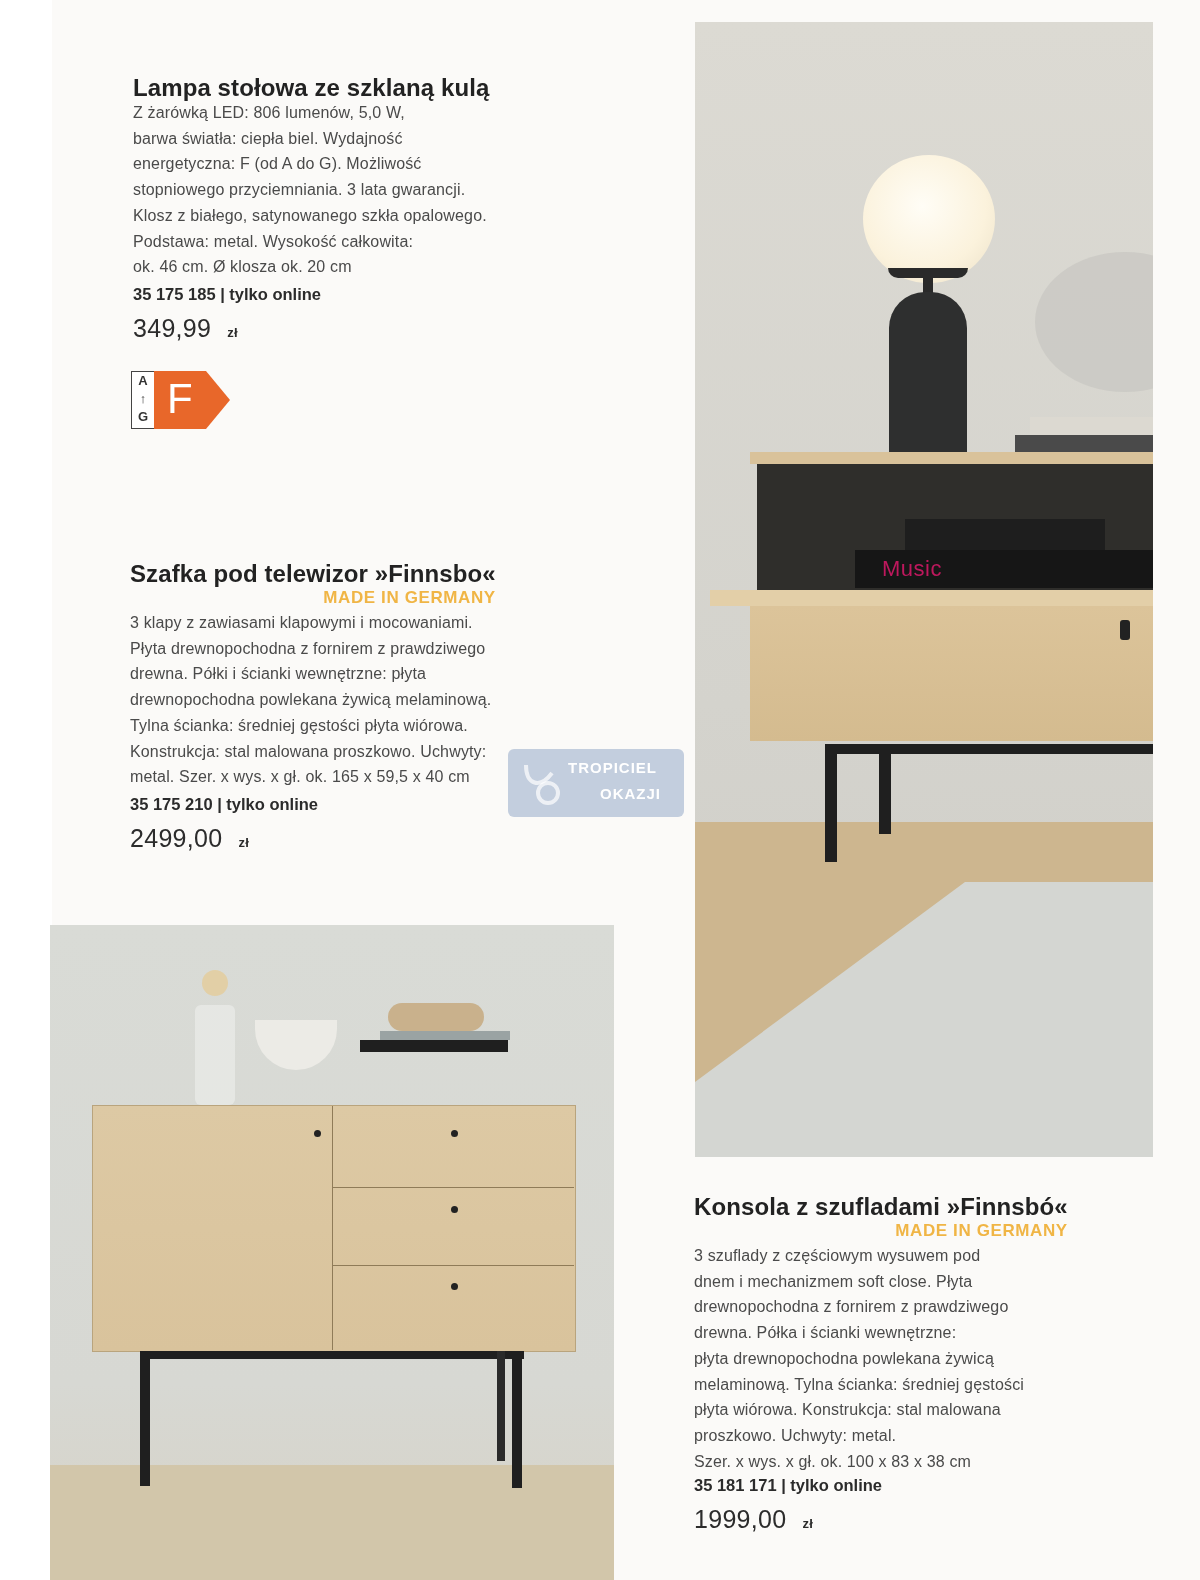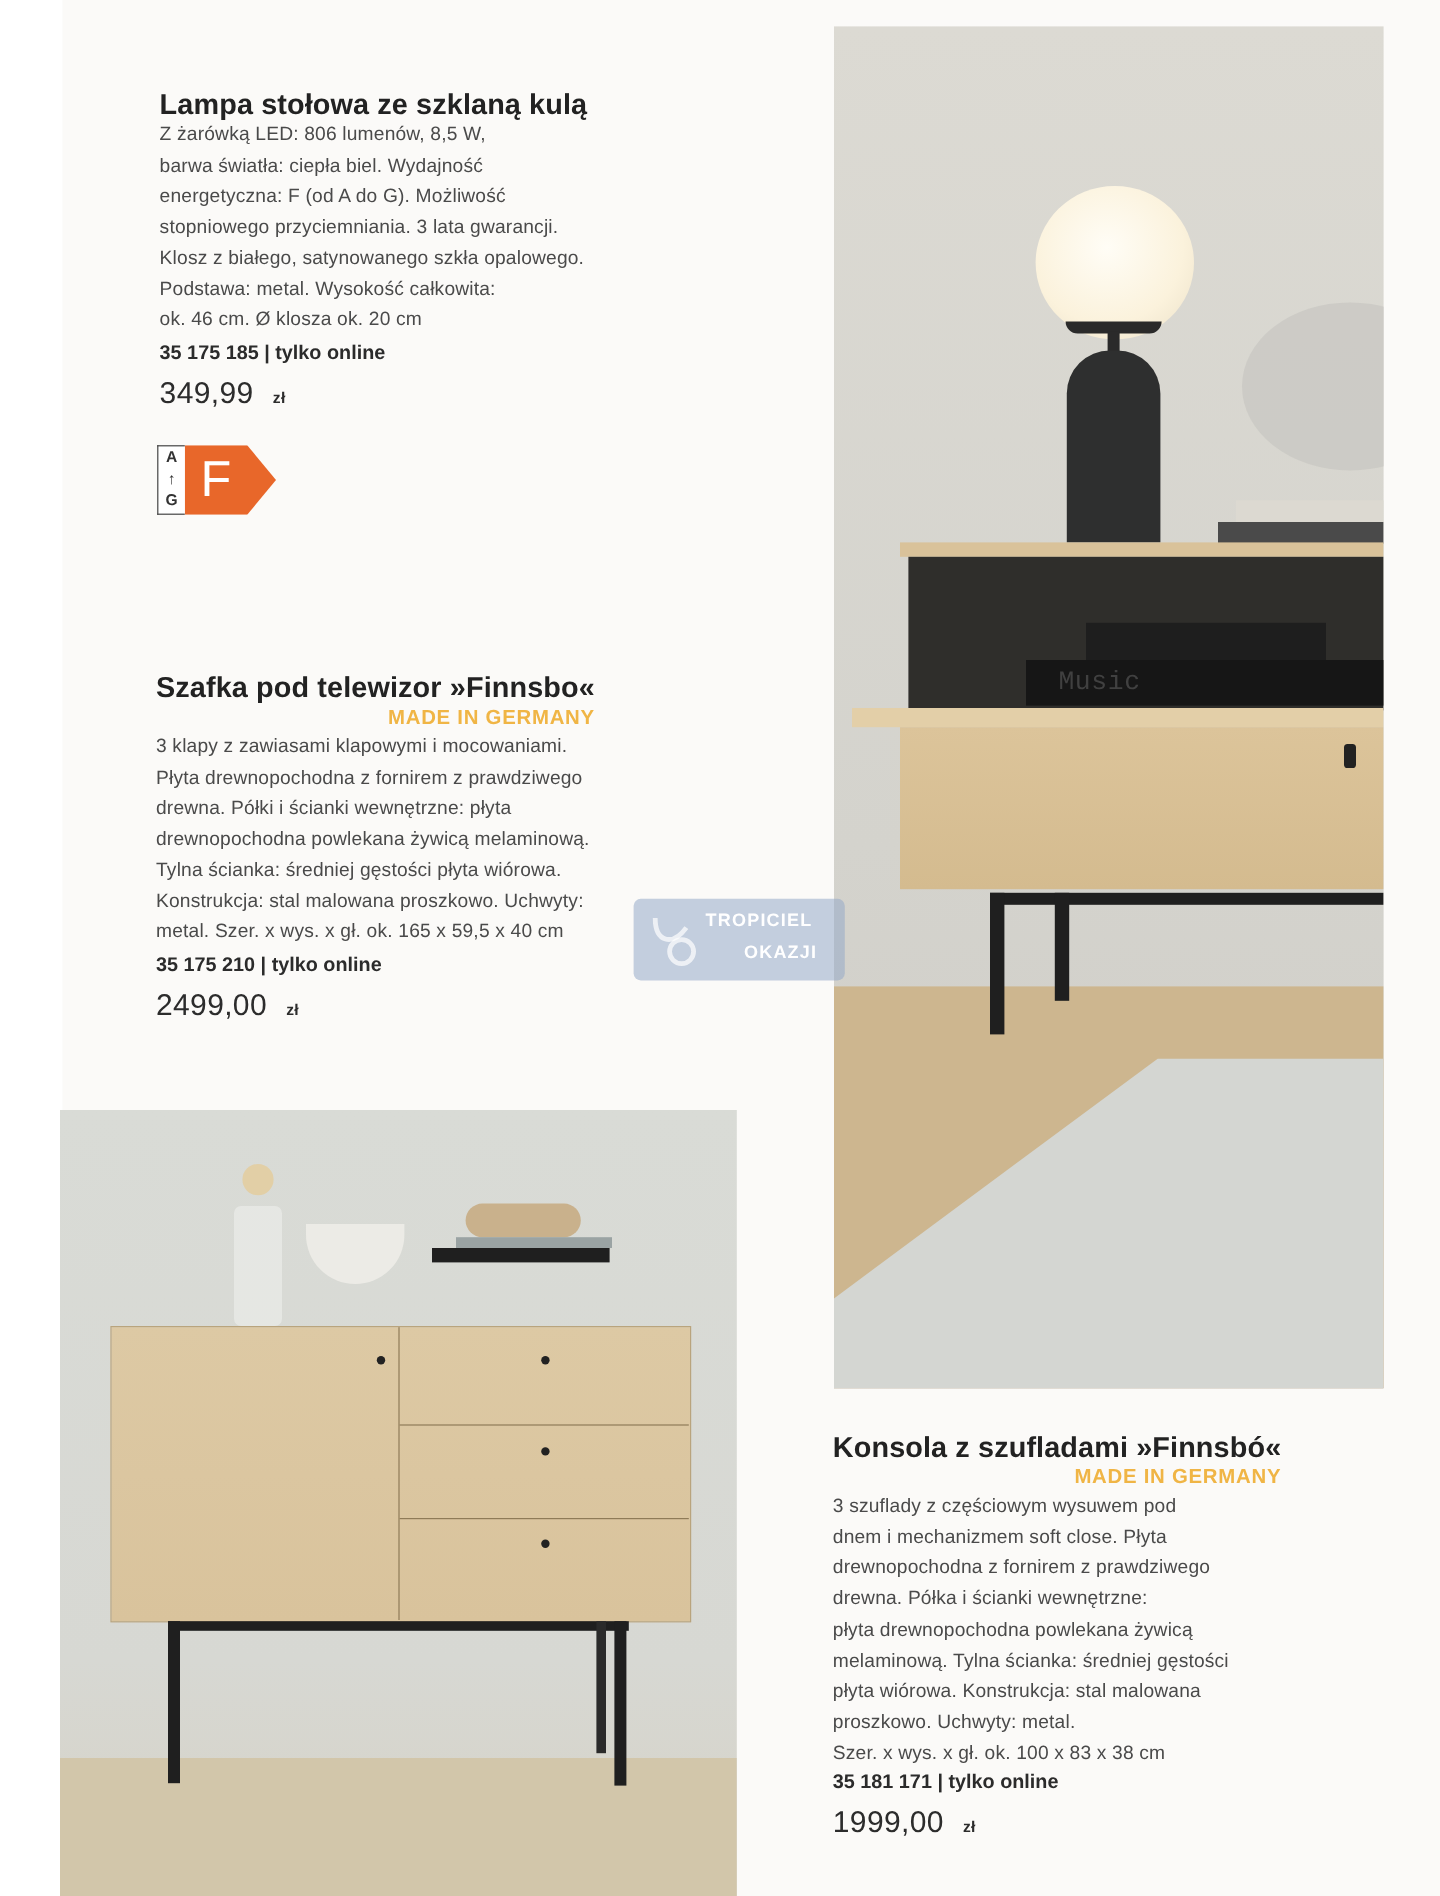--- a/index.html
+++ b/index.html
@@ -36,37 +36,37 @@
   .photo { position:absolute; overflow:hidden; }
   .photo-lamp { left:695px; top:22px; width:458px; height:1135px; background:linear-gradient(180deg,#dcdad3 0%,#d4d3cd 60%,#cfcdc7 100%); }
   .photo-sideboard { left:50px; top:925px; width:564px; height:655px; background:linear-gradient(180deg,#d9dbd6 0%,#d7d8d3 70%,#d6d2c6 100%); }
 
   .abs { position:absolute; }
 
   
   .watermark {
     position:absolute; left:508px; top:749px; width:176px; height:68px;
     background:rgba(150,170,200,0.55); border-radius:6px;
-    color:#fff; font-weight:bold; font-size:15px; letter-spacing:1px; text-align:center;margin-left:20px;
+    color:#fff; font-weight:bold; font-size:15px; letter-spacing:1px; text-align:center;
   }
   .watermark .l1 { position:absolute; left:60px; top:10px; }
   .watermark .l2 { position:absolute; left:92px; top:36px; }
   .watermark .logo { position:absolute; left:10px; top:10px; width:48px; height:48px; }
 
-  .music { position:absolute; left:882px; top:556px; color:#404040; font-family:Liberation Mono, monospace; font-size:22px; letter-spacing:0.5px; }
+  .music { position:absolute; left:882px; top:556px; color:#be185d; font-family:Liberation Sans, sans-serif; font-size:22px; letter-spacing:0.5px; }
 </style>
 </head>
 <body>
 
 <div class="page-edge"></div>
 
 <div class="block" style="left:133px; top:76px;">
   <div class="title">Lampa stołowa ze szklaną kulą</div>
   <div class="desc" style="margin-top:0px;">
-    <span>Z żarówką LED: 806 lumenów, 8,5 W,</span>
+    <span>Z żarówką LED: 806 lumenów, 5,0 W,</span>
     <span>barwa światła: ciepła biel. Wydajność</span>
     <span>energetyczna: F (od A do G). Możliwość</span>
     <span>stopniowego przyciemniania. 3 lata gwarancji.</span>
     <span>Klosz z białego, satynowanego szkła opalowego.</span>
     <span>Podstawa: metal. Wysokość całkowita:</span>
     <span>ok. 46 cm. Ø klosza ok. 20 cm</span>
   </div>
   <div class="sku" style="margin-top:2px;">35 175 185 | tylko online</div>
   <div class="price">
     <span>349,99</span><span class="cur">zł</span>

